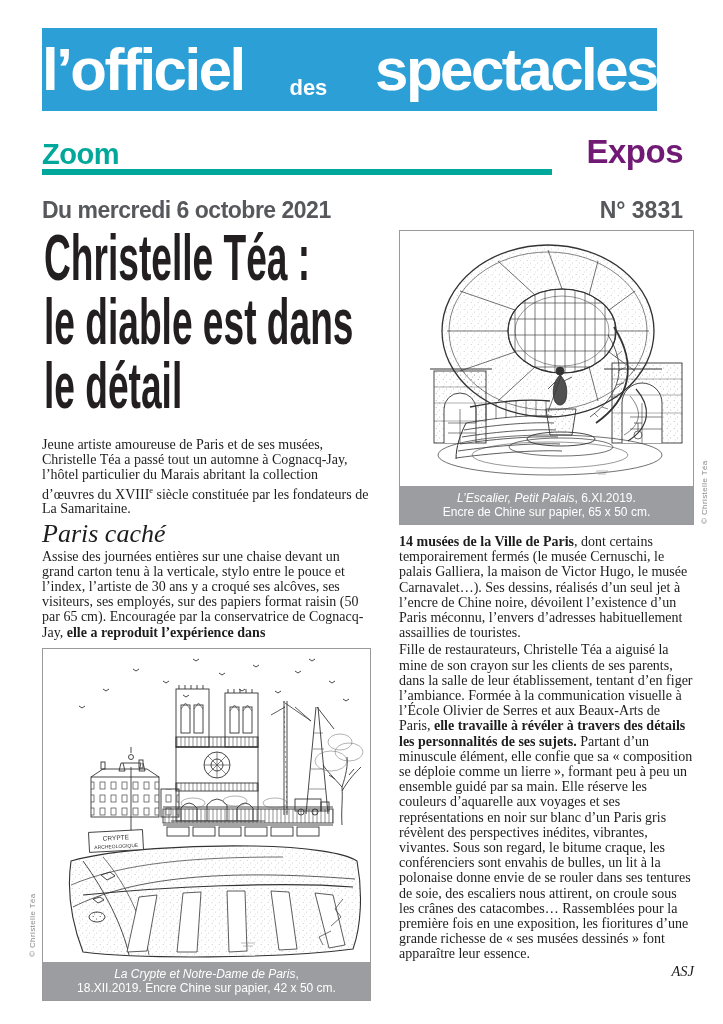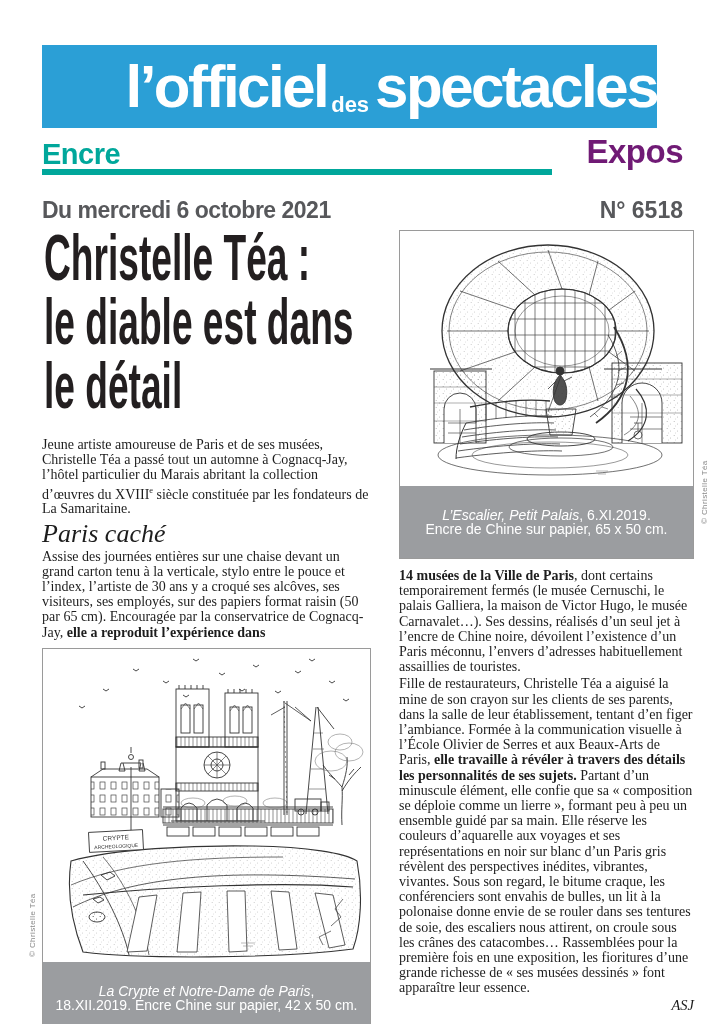--- a/index.html
+++ b/index.html
@@ -1,20 +1,20 @@
 <!DOCTYPE html>
 <html><head>
 <meta charset="utf-8">
 <style>
   html,body{margin:0;padding:0;background:#e9e9e9;}
   #page{position:relative;width:723px;height:1024px;background:#fff;margin:0 auto;overflow:hidden;
         font-family:"Liberation Sans",sans-serif;}
   
-  .banner{position:absolute;left:42px;top:45px;width:615px;height:83px;background:#2B9FD6;
-          display:flex;align-items:center;justify-content:flex-end;}
+  .banner{position:absolute;left:42px;top:28px;width:615px;height:83px;background:#2B9FD6;
+          display:flex;align-items:center;justify-content:space-between;}
   .logo-big{color:#fff;font-weight:bold;font-size:60px;letter-spacing:-2.5px;line-height:1;}
   .logo-des{color:#fff;font-weight:bold;font-size:22px;align-self:flex-end;margin:0 6px 12px 4px;line-height:1;}
   
   .sec-left{position:absolute;left:42px;top:138px;font-size:29px;font-weight:bold;color:#00A79B;letter-spacing:-0.5px;}
   .sec-rule{position:absolute;left:42px;top:169px;width:510px;height:6px;background:#00A79B;}
   .sec-right{position:absolute;right:40px;top:133px;font-size:33px;font-weight:bold;color:#701a75;letter-spacing:-0.5px;}
   
   .issue-date{position:absolute;left:42px;top:197px;font-size:23px;font-weight:bold;color:#57585B;letter-spacing:-0.5px;}
   .issue-num{position:absolute;right:40px;top:197px;font-size:23px;font-weight:bold;color:#57585B;}
   
@@ -29,45 +29,45 @@
   .sec-head{font-family:"Liberation Serif",serif;font-style:italic;font-weight:normal;
             font-size:26px;line-height:22px;margin:6px 0 4px 0;color:#1d1d1d;}
   .b{font-weight:bold;}
   sup{font-size:60%;}
   
   .fig{border:1px solid #9a9a9a;background:#fff;}
   .fig-left{width:327px;margin-top:8px;}
   .fig-right{width:293px;margin-bottom:9px;}
   .fig svg{display:block;background:#fff;}
   .cap{background:#9B9DA0;color:#fff;font-family:"Liberation Sans",sans-serif;
-       font-size:14px;line-height:14px;text-align:center;padding:22px 2px;}
+       font-size:12px;line-height:14px;text-align:center;padding:5px 2px;}
   .cap .it{font-style:italic;}
   .credit{position:absolute;transform:rotate(-90deg);transform-origin:0 0;white-space:nowrap;
           font-size:8px;color:#8a8a8a;letter-spacing:0.4px;}
   .credit-left{left:28px;top:957px;}
   .credit-right{left:700px;top:524px;}
   .sig{text-align:right;font-style:italic;font-size:14.5px;}
 </style>
 </head>
 <body>
 
 <div id="page">
 
   <div class="banner">
     <span class="logo-big">l’officiel</span>
     <span class="logo-des">des</span>
     <span class="logo-big">spectacles</span>
   </div>
 
-  <div class="sec-left">Encre</div>
+  <div class="sec-left">Zoom</div>
   <div class="sec-rule"></div>
   <div class="sec-right">Expos</div>
 
   <div class="issue-date">Du mercredi 6 octobre 2021</div>
-  <div class="issue-num">N° 6518</div>
+  <div class="issue-num">N° 3831</div>
 
   <div class="headline">
     <div>Christelle Téa :</div>
     <div>le diable est dans</div>
     <div>le détail</div>
   </div>
 
   <div class="col col-left">
     <p><span>Jeune artiste amoureuse de Paris et de ses musées, Christelle Téa a passé tout un automne à Cognacq-Jay, l’hôtel particulier du Marais abritant la collection d’œuvres du XVIII</span><sup>e</sup><span> siècle constituée par les fondateurs de La Samaritaine.</span></p>
     <h2 class="sec-head">Paris caché</h2>

